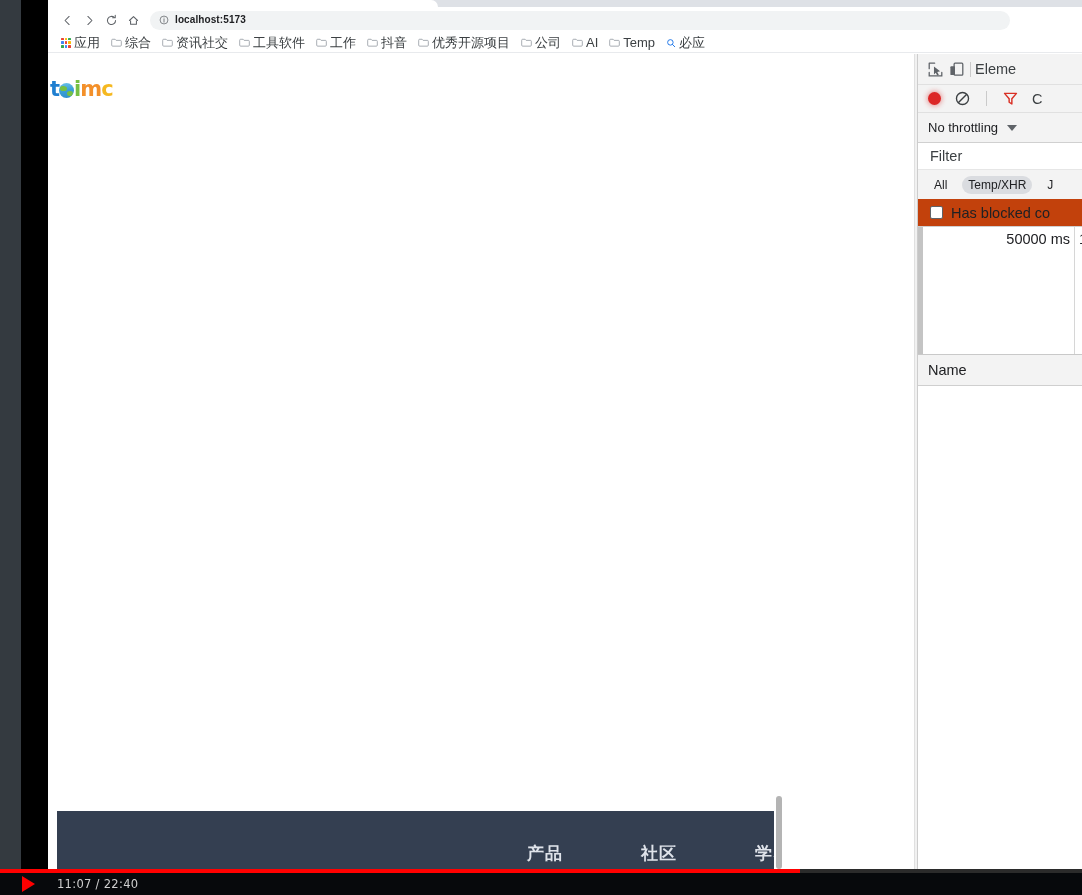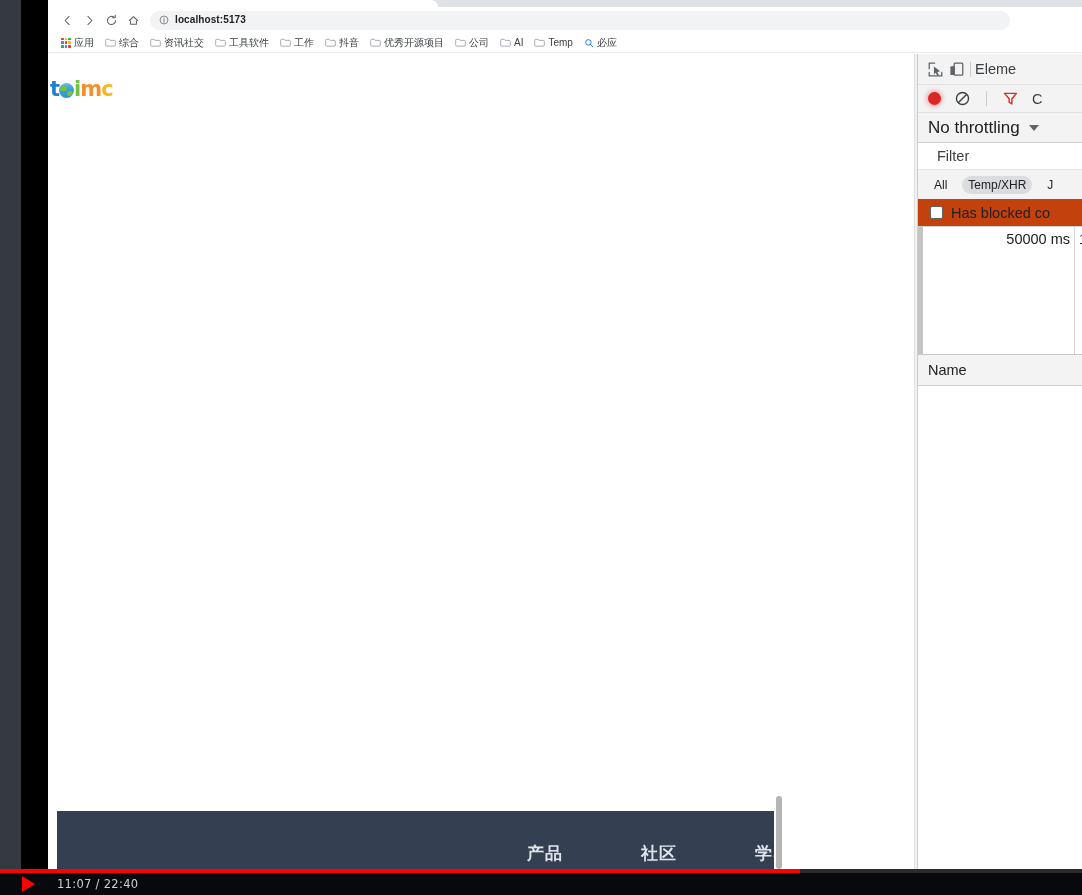--- a/index.html
+++ b/index.html
@@ -103,21 +103,21 @@
   }
   .bm {
     display: flex; align-items: center;
     gap: 3px;
     padding: 1px 4px;
     border-radius: 3px;
     white-space: nowrap;
     flex: none;
   }
   .bm-label {
-    font-size: 10px;
+    font-size: 13px;
     color: #3c4043;
     line-height: 1;
   }
   .folder-ico {
     width: 11px; height: 9px;
     flex: none;
     display:block;
   }
   
   .apps-grid {
@@ -265,33 +265,33 @@
     box-shadow: 0 0 5px 1px rgba(220,38,38,.45);
     flex: none;
   }
   .dt-throttle {
     height: 30px; padding-left: 10px;
     gap: 9px;
     background: #f3f3f3;
     border-bottom: 1px solid #d0d0d0;
   }
   .dt-throttle .tl {
-    font-size: 17px; color: #202124;
+    font-size: 13px; color: #202124;
   }
   .caret {
     width: 0; height: 0;
     border-left: 5px solid transparent;
     border-right: 5px solid transparent;
     border-top: 6px solid #5f6368;
     flex: none;
   }
   .dt-filter {
     height: 27px;
     background: #ffffff;
-    padding-left: 19px;
+    padding-left: 12px;
     border-bottom: 1px solid #e6e6e6;
   }
   .dt-filter .ph {
     font-size: 14.5px; color: #3c4043;
   }
   .dt-types {
     height: 29px;
     background: #f3f3f3;
     padding-left: 10px;
     gap: 9px;

